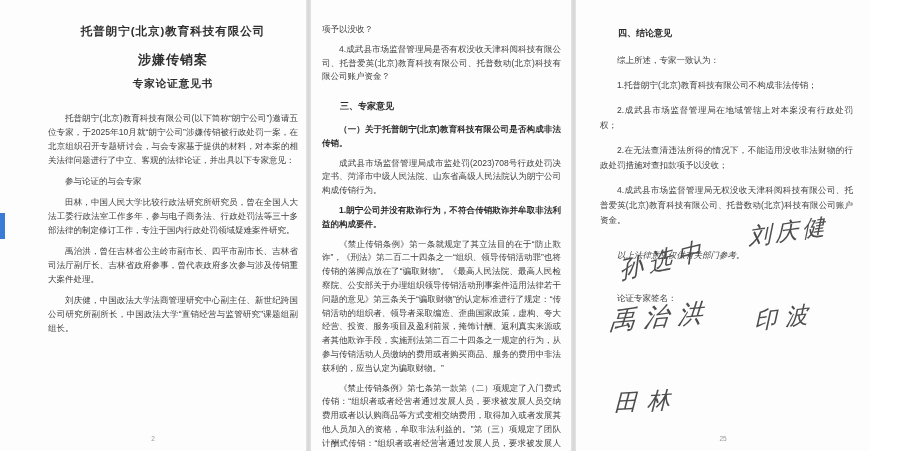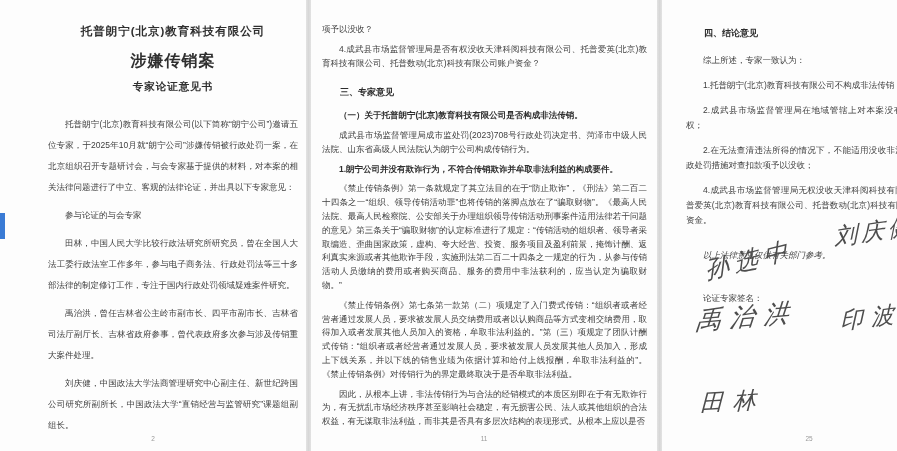--- a/index.html
+++ b/index.html
@@ -19,35 +19,35 @@
     height: 451px;
     flex: 0 0 auto;
   }
   .gutter {
     flex: 0 0 5px;
     height: 451px;
     background: linear-gradient(90deg, #e3e3e3, #d7d7d7, #e3e3e3);
   }
 
   .page-1 { width: 306px; padding: 18px 8px 0 48px; }
-  .page-2 { width: 346px; padding: 23px 10px 0 11px; }
+  .page-2 { width: 260px; padding: 23px 10px 0 11px; }
   .page-3 { width: 294px; padding: 26px 17px 0 24px; }
 
   .title-line { text-align: center; font-weight: bold; font-size: 11.5px; letter-spacing: 1px; color: #2f2f2f; }
   .title-1 { margin-top: 6px; }
-  .title-2 { margin-top: 12px; font-size: 16px; }
+  .title-2 { margin-top: 12px; font-size: 13px; }
   .title-3 { margin-top: 8px; font-size: 10.5px; margin-bottom: 20px; }
 
   .para {
     font-size: 8.5px;
     text-align: justify;
     text-indent: 2em;
     color: #3e3e3e;
   }
-  .page-1 .para { line-height: 21px; margin-bottom: 7px; }
+  .page-1 .para { line-height: 14px; margin-bottom: 7px; }
   .page-2 .para { line-height: 13.8px; margin-bottom: 6px; }
   .page-3 .para { line-height: 15px; margin-bottom: 10px; }
 
   .no-indent { text-indent: 0; }
   .bold { font-weight: bold; color: #2f2f2f; }
 
   .section-heading { font-weight: bold; font-size: 9px; color: #2c2c2c; }
   .page-2 .section-heading { margin-top: 16px; margin-bottom: 9px; }
   .page-3 .section-heading { margin-bottom: 12px; }
 

